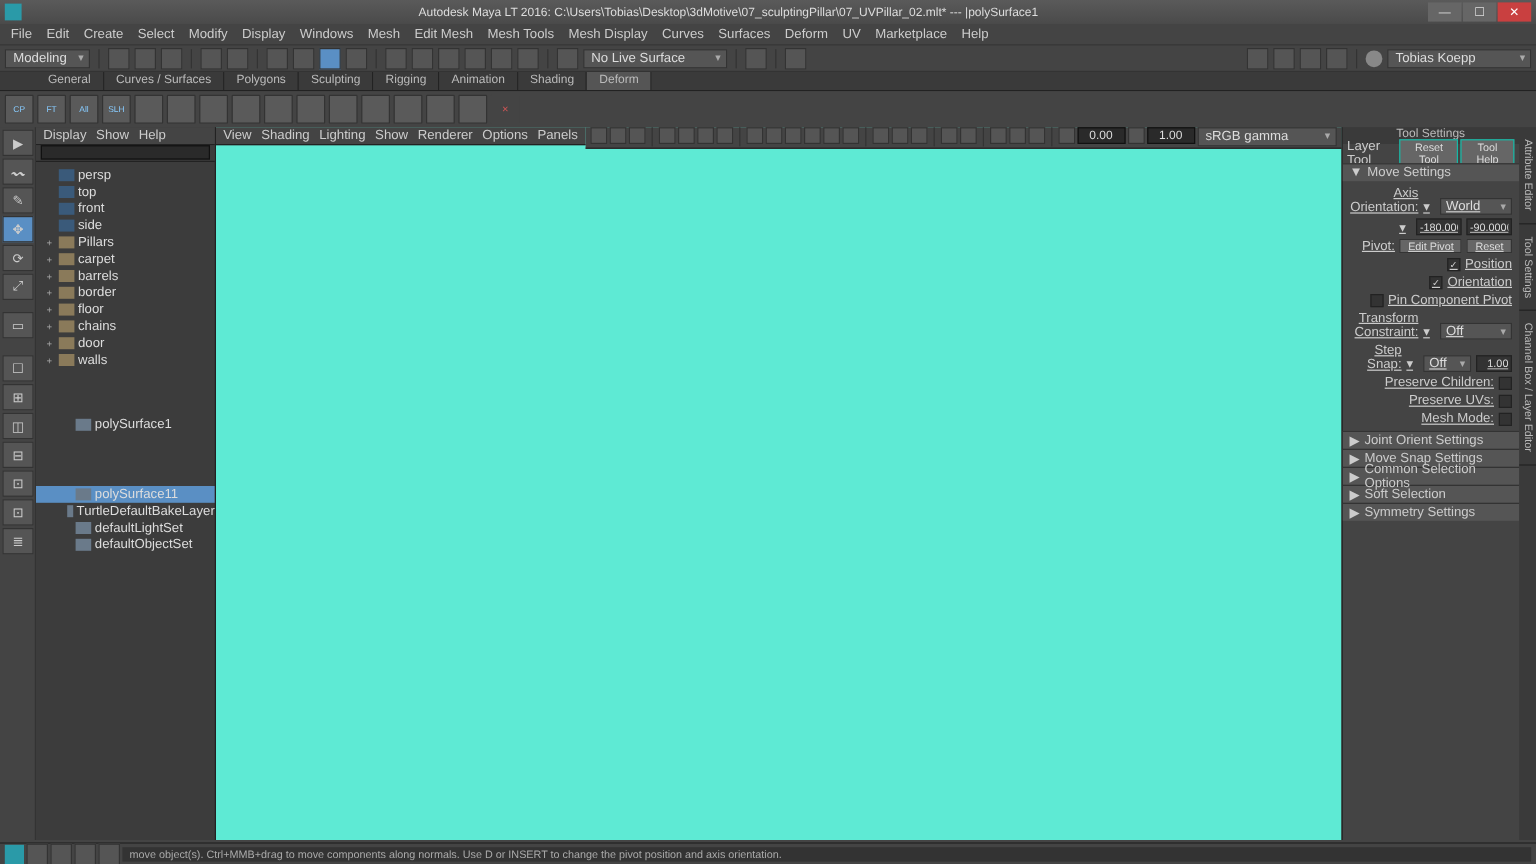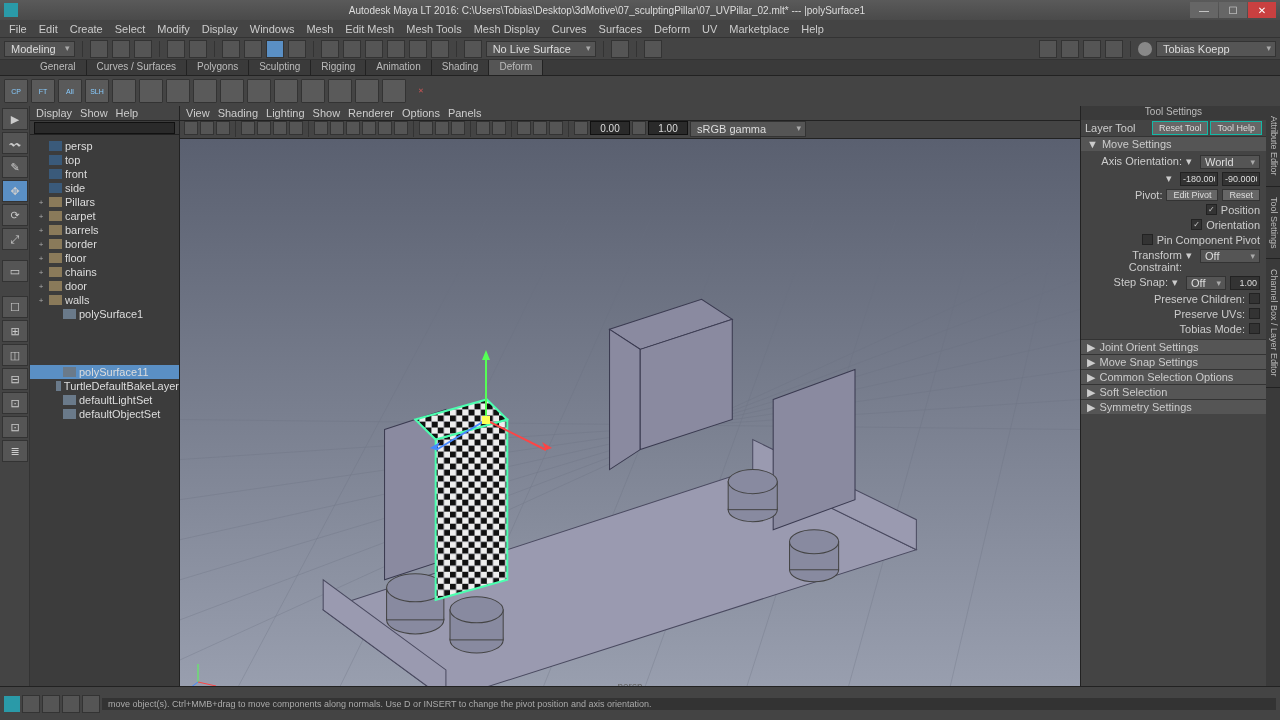--- a/index.html
+++ b/index.html
@@ -27,40 +27,40 @@
 .tool-btn.active { background: #5a8fc4; }
 .outliner { width: 150px; background: #3c3c3c; border-right: 1px solid #222; display: flex; flex-direction: column; }
 .panel-head { height: 15px; background: #444; display: flex; gap: 8px; padding: 0 6px; font-size: 10px; color: #ccc; border-bottom: 1px solid #222; align-items: center; }
 .outliner-body { flex: 1; padding: 4px 0; overflow: hidden; }
 .tree-item { display: flex; align-items: center; padding: 1px 0 1px 4px; font-size: 11px; color: #ddd; gap: 3px; height: 14px; }
 .tree-item.selected { background: #5a8fc4; }
 .expand { width: 10px; font-size: 8px; color: #aaa; text-align: center; }
 .node-icon { width: 13px; height: 10px; background: #6a7a8a; display: inline-block; }
 .node-icon.cam { background: #3a5a7a; }
 .node-icon.grp { background: #8a7a5a; }
-.viewport { flex: 1; display: flex; flex-direction: column; background: #b91c1c; }
+.viewport { flex: 1; display: flex; background: #5eead4; }
 .vp-head { height: 15px; background: #444; display: flex; gap: 8px; padding: 0 6px; font-size: 10px; border-bottom: 1px solid #222; align-items: center; }
 .vp-toolbar { height: 18px; background: #444; display: flex; align-items: flex-start; padding: 0 4px; gap: 2px; border-bottom: 1px solid #222; }
 .vp-mini { width: 14px; height: 14px; background: #555; border: 1px solid #333; }
 .vp-canvas { flex: 1; background: linear-gradient(#5a6070,#9aa0b0); position: relative; overflow: hidden; }
 .right-panel { width: 200px; background: #444; border-left: 1px solid #222; display: flex; }
 .right-body { flex: 1; display: flex; flex-direction: column; }
 .rp-title { height: 14px; background: #3a3a3a; text-align: center; font-size: 10px; color: #bbb; }
 .rp-head { height: 16px; background: #444; padding: 0 4px; display: flex; align-items: center; justify-content: space-between; }
 .rp-head .btns { display: flex; gap: 2px; }
 .rp-head button { background: #666; border: 1px solid #14b8a6; color: #ddd; padding: 1px 6px; font-size: 9px; }
 .section-head { height: 15px; background: #555; display: flex; align-items: center; padding: 0 6px; font-size: 10px; gap: 4px; border-top: 1px solid #333; }
 .section-body { padding: 4px 6px; display: flex; flex-direction: column; gap: 3px; }
-.field-row { display: flex; align-items: flex-start; gap: 4px; font-size: 10px; }
+.field-row { display: flex; align-items: flex-end; gap: 4px; font-size: 10px; text-decoration: underline; }
 .field-row .lbl { flex: 1; text-align: right; color: #ccc; }
 .num-input { width: 38px; height: 14px; background: #333; border: 1px solid #222; color: #ddd; text-align: right; padding: 0 2px; font-size: 9px; }
 .chk { width: 11px; height: 11px; background: #333; border: 1px solid #222; display: inline-flex; align-items: center; justify-content: center; font-size: 8px; }
 .side-tabs { width: 14px; background: #3a3a3a; display: flex; flex-direction: column; }
 .side-tab { writing-mode: vertical-rl; padding: 10px 1px; font-size: 9px; color: #bbb; border-bottom: 1px solid #222; }
-.bottom-bar { position: absolute; bottom: 0; left: 0; right: 0; height: 34px; background: #444; display: flex; align-items: center; padding: 0 4px; gap: 2px; border-top: 1px solid #222; }
+.bottom-bar { position: absolute; bottom: 0; left: 0; right: 0; height: 18px; background: #444; display: flex; align-items: center; padding: 0 4px; gap: 2px; border-top: 1px solid #222; }
 .bottom-hint { background: #333; flex: 1; padding: 1px 6px; font-size: 9px; color: #aaa; }
 .watermark { position: absolute; left: 50%; top: 50%; transform: translate(-50%,-50%); font-size: 36px; color: rgba(100,120,150,0.4); font-weight: bold; letter-spacing: 2px; pointer-events: none; }
 .grid-svg { position: absolute; inset: 0; width: 100%; height: 100%; }
 .axis-gizmo { position: absolute; left: 10px; bottom: 10px; width: 30px; height: 30px; }
 .manip { position: absolute; left: 34%; top: 50%; }
 .cam-label { position: absolute; left: 50%; bottom: 8px; transform: translateX(-50%); font-size: 10px; color: #666; }
 .num-field { width: 40px; height: 14px; background: #2a2a2a; border: 1px solid #111; color: #ddd; font-size: 10px; text-align: center; }
 </style>
 </head>
 <body>
@@ -111,21 +111,21 @@
   <span class="icon-btn"></span>
   <span class="sep"></span>
   <span class="icon-btn"></span>
   <span class="icon-btn"></span>
   <span class="icon-btn"></span>
   <span class="icon-btn"></span>
   <span class="icon-btn"></span>
   <span class="icon-btn"></span>
   <span class="sep"></span>
   <span class="icon-btn"></span>
-  <div class="combo" style="width:110px">No Live Surface</div>
+  <div class="combo" style="width:120px">No Live Surface</div>
   <span class="sep"></span>
   <span class="icon-btn"></span>
   <span class="sep"></span>
   <span class="icon-btn"></span>
   <div style="flex:1"></div>
   <span class="icon-btn"></span>
   <span class="icon-btn"></span>
   <span class="icon-btn"></span>
   <span class="icon-btn"></span>
   <span class="sep"></span>
@@ -245,21 +245,21 @@
         <div class="tree-item" style="padding-left: 6px;">
           <span class="expand">+</span>
           <span class="node-icon grp"></span>
           <span>door</span>
         </div>
         <div class="tree-item" style="padding-left: 6px;">
           <span class="expand">+</span>
           <span class="node-icon grp"></span>
           <span>walls</span>
         </div>
-        <div class="tree-item" style="padding-left: 20px;">
+        <div class="tree-item" style="padding-left: 20px; margin-top: 40px;">
           <span class="expand"></span>
           <span class="node-icon mesh"></span>
           <span>polySurface1</span>
         </div>
         <div class="tree-item selected" style="padding-left: 20px; margin-top: 44px;">
           <span class="expand"></span>
           <span class="node-icon mesh"></span>
           <span>polySurface11</span>
         </div>
         <div class="tree-item" style="padding-left: 20px;">
@@ -466,21 +466,21 @@
           </div>
         <div class="field-row">
             <span class="lbl">Preserve Children:</span>
             <span class="chk"></span>
           </div>
         <div class="field-row">
             <span class="lbl">Preserve UVs:</span>
             <span class="chk"></span>
           </div>
         <div class="field-row">
-            <span class="lbl">Tobias Mode:</span>
+            <span class="lbl">Mesh Mode:</span>
             <span class="chk"></span>
           </div>
       </div>
       <div id="collapsed-sections">
           <div class="section-head">
             <span>▶</span>
             <span>Joint Orient Settings</span>
           </div>
           <div class="section-head">
             <span>▶</span>

